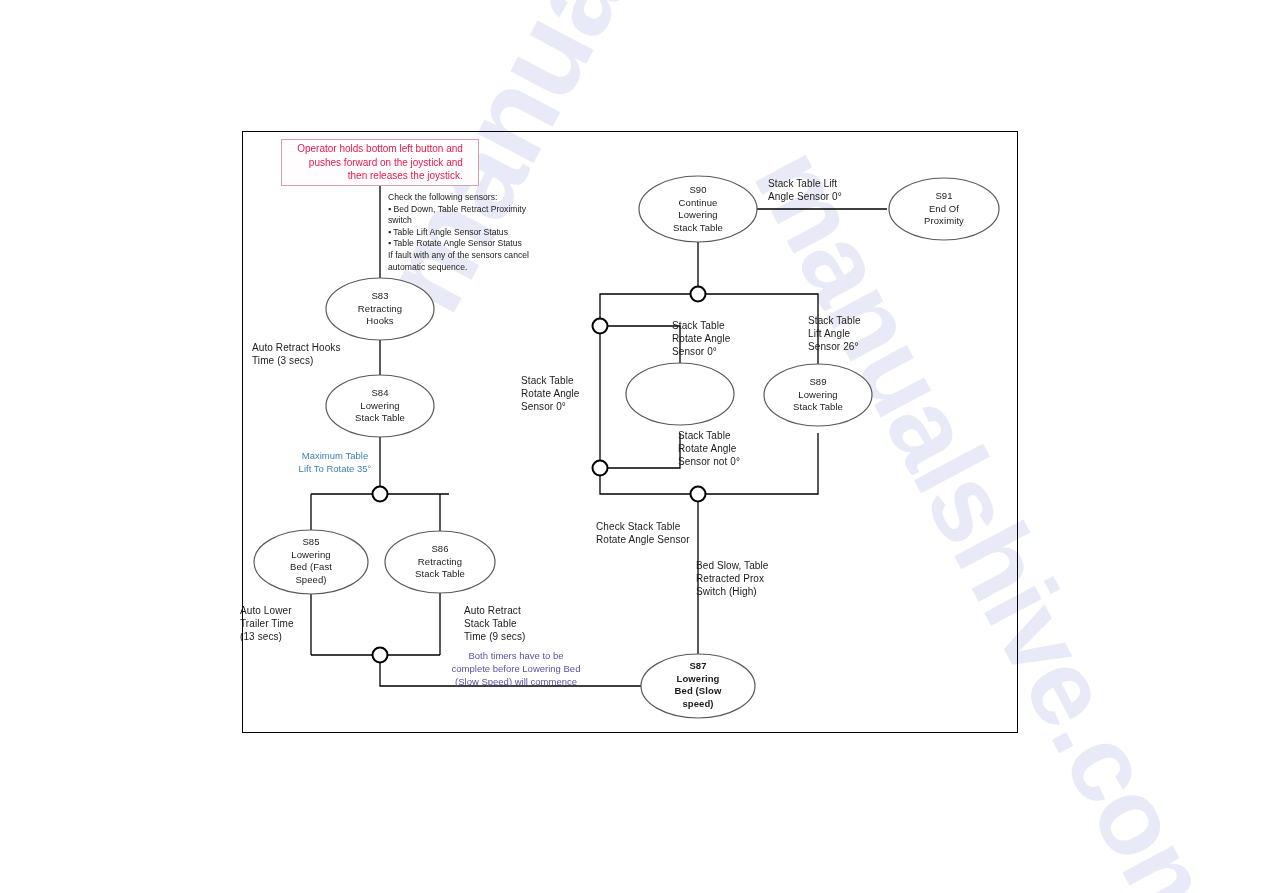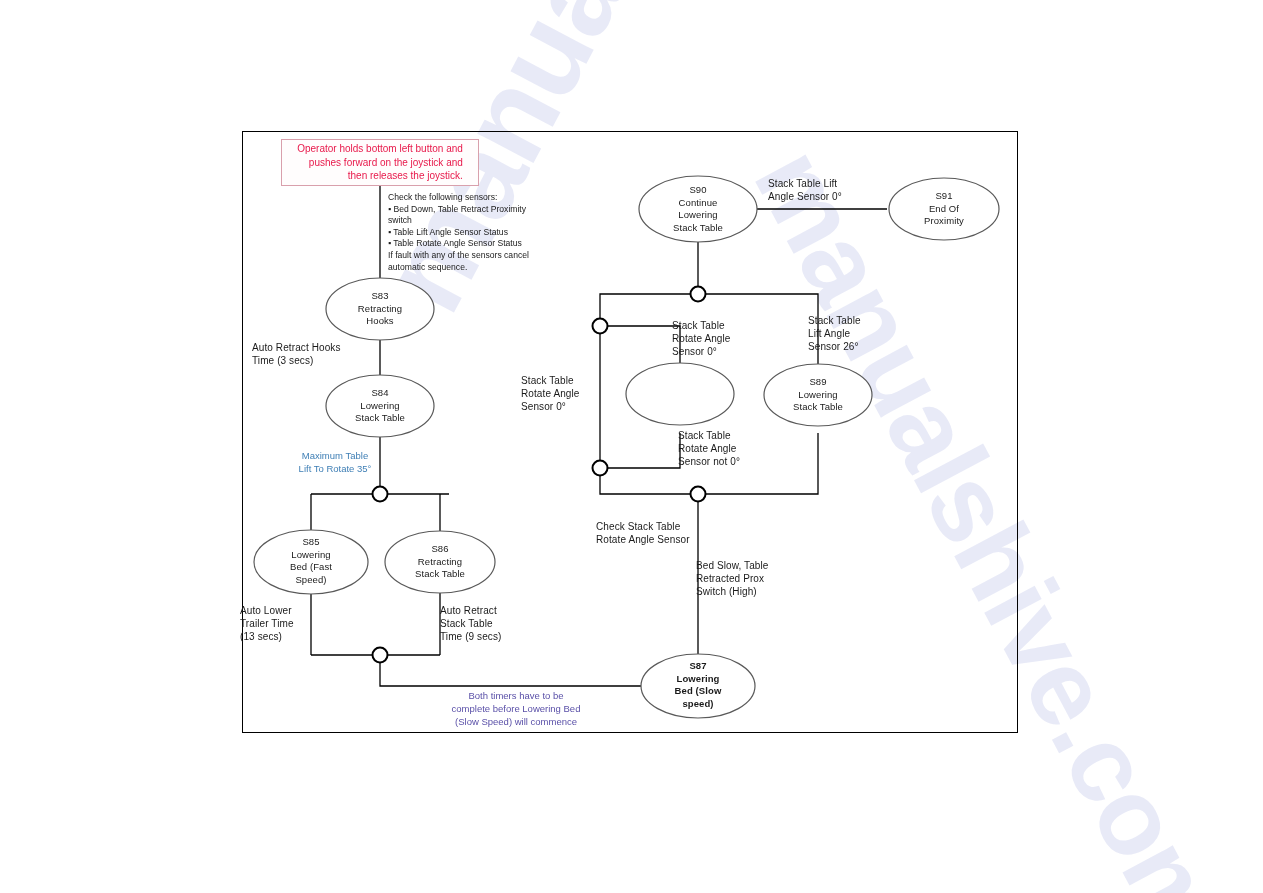--- a/index.html
+++ b/index.html
@@ -232,21 +232,21 @@
 End Of
 Proximity</div>
 
   <div class="edge-label" style="left:252px; top:342px; width:150px;">Auto Retract Hooks
 Time (3 secs)</div>
 
   <div class="edge-label" style="left:240px; top:605px; width:88px;">Auto Lower
 Trailer Time
 (13 secs)</div>
 
-  <div class="edge-label" style="left:440px; top:605px; width:88px;">Auto Retract
+  <div class="edge-label" style="left:464px; top:605px; width:88px;">Auto Retract
 Stack Table
 Time (9 secs)</div>
 
   <div class="edge-label" style="left:521px; top:375px; width:86px;">Stack Table
 Rotate Angle
 Sensor 0°</div>
 
   <div class="edge-label" style="left:672px; top:320px; width:86px;">Stack Table
 Rotate Angle
 Sensor 0°</div>
@@ -265,18 +265,18 @@
   <div class="edge-label" style="left:596px; top:521px; width:118px;">Check Stack Table
 Rotate Angle Sensor</div>
 
   <div class="edge-label" style="left:696px; top:560px; width:96px;">Bed Slow, Table
 Retracted Prox
 Switch (High)</div>
 
   <div class="note-blue" style="left:280px; top:450px; width:110px;">Maximum Table
 Lift To Rotate 35°</div>
 
-  <div class="note-purple" style="left:427px; top:690px; width:178px;">Both timers have to be
+  <div class="note-purple" style="left:427px; top:650px; width:178px;">Both timers have to be
 complete before Lowering Bed
 (Slow Speed) will commence</div>
 
 
 </div>
 
 </body></html>

